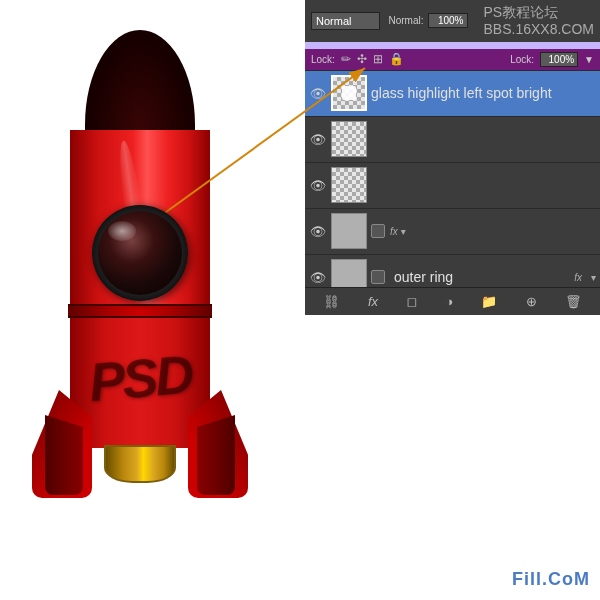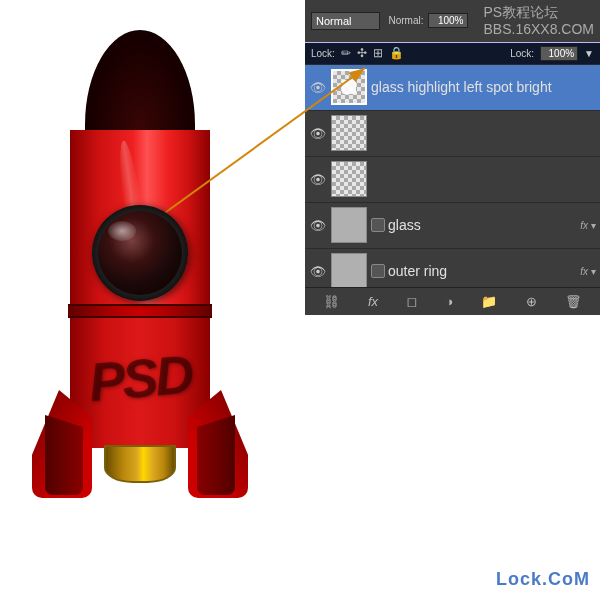--- a/index.html
+++ b/index.html
@@ -21,21 +21,21 @@
       background: #fff;
     }
 
     
     .blend-row {
       display: flex;
       align-items: center;
       padding: 4px 6px;
       gap: 4px;
       background: #3c3c3c;
-      border-bottom: 1px solid #c4b5fd;
+      border-bottom: 7px solid #c4b5fd;
     }
 
     .blend-select {
       background: #5a5a5a;
       color: #fff;
       border: 1px solid #222;
       font-size: 11px;
       padding: 2px 4px;
       width: 100px;
       appearance: none;
@@ -57,21 +57,21 @@
       padding: 1px 3px;
       text-align: right;
     }
 
     
     .lock-row {
       display: flex;
       align-items: center;
       padding: 3px 6px;
       gap: 6px;
-      background: #0f172a;
+      background: #701a75;
       border-bottom: 1px solid #2a2a2a;
     }
 
     .lock-label {
       color: #ccc;
       font-size: 10px;
     }
 
     .lock-icon {
       color: #bbb;
@@ -430,32 +430,31 @@
       <div class="layer-thumb checkered"></div>
     </div>
 
     <div class="layer-row">
       <div class="eye-icon">👁</div>
       <div class="layer-thumb">
         <div class="layer-gray-thumb"></div>
       </div>
       <div style="display:flex;align-items:center;gap:3px;flex:1;">
         <div style="width:14px;height:14px;border:1px solid #888;background:#555;border-radius:2px;flex-shrink:0;"></div>
-        <span class="layer-name">glass</span>
         <span class="fx-badge">fx</span>
         <span style="color:#aaa;font-size:10px;">▾</span>
       </div>
     </div>
 
     <div class="layer-row">
       <div class="eye-icon">👁</div>
       <div class="layer-thumb">
         <div class="layer-gray-thumb"></div>
       </div>
-      <div style="display:flex;align-items:center;gap:3px;flex:1;">
+      <div style="display:flex;align-items:center;gap:9px;flex:1;">
         <div style="width:14px;height:14px;border:1px solid #888;background:#555;border-radius:2px;flex-shrink:0;"></div>
         <span class="layer-name">outer ring</span>
         <span class="fx-badge">fx</span>
         <span style="color:#aaa;font-size:10px;">▾</span>
       </div>
     </div>
 
   </div>
 
   <div class="panel-toolbar">
@@ -476,13 +475,13 @@
     <marker id="arrowhead1" markerWidth="8" markerHeight="6" refX="8" refY="3" orient="auto">
       <polygon points="0 0, 8 3, 0 6" fill="#d4860a"></polygon>
     </marker>
   </defs>
 
   <line x1="155" y1="220" x2="365" y2="68" stroke="#d4860a" stroke-width="2" marker-end="url(#arrowhead1)"></line>
 
   <line x1="175" y1="245" x2="305" y2="68" stroke="#d4860a" stroke-width="2" marker-end="url(#arrowhead1)" style="display:none"></line>
 </svg>
 
-<div class="watermark-bottom">Lock.CoM</div>
+<div class="watermark-bottom">Fill.CoM</div>
 
 </body></html>

